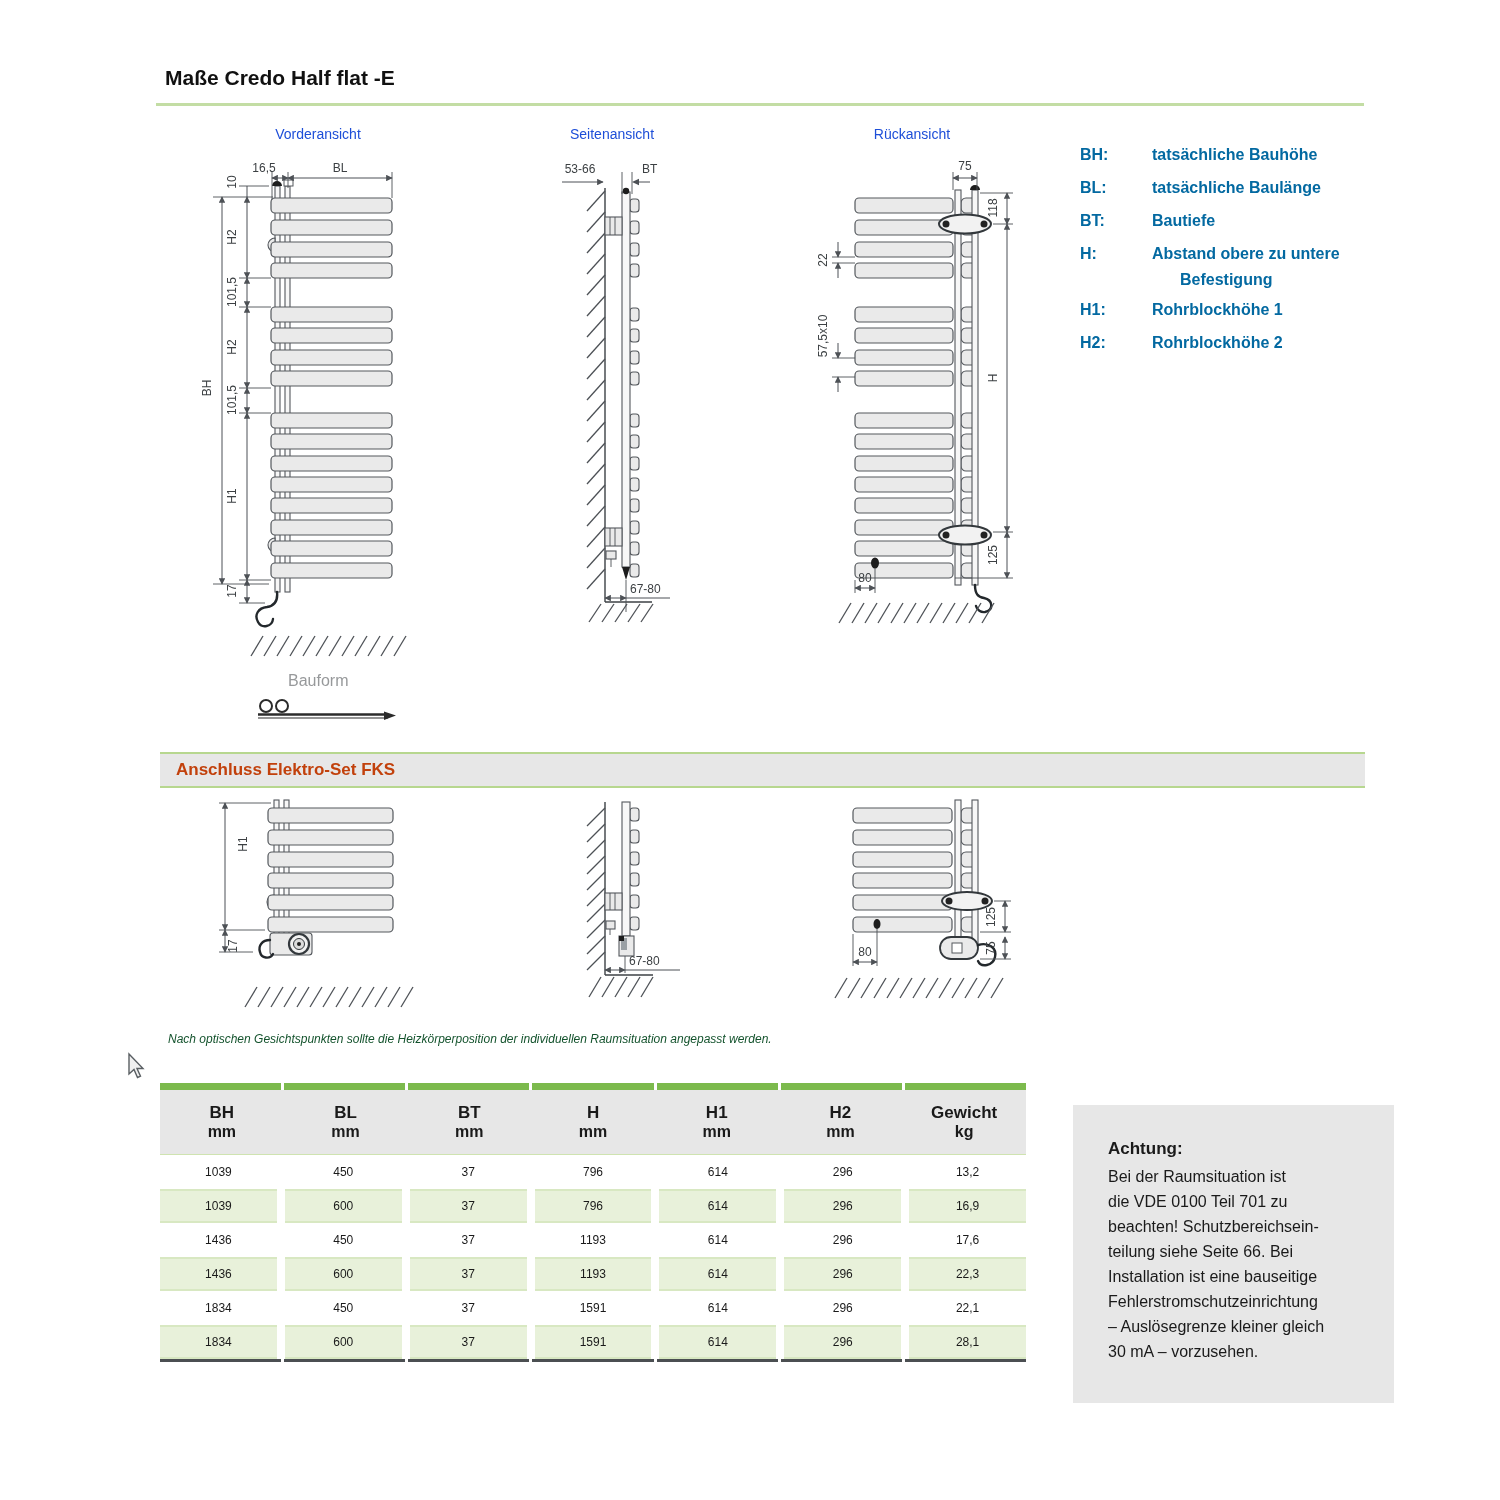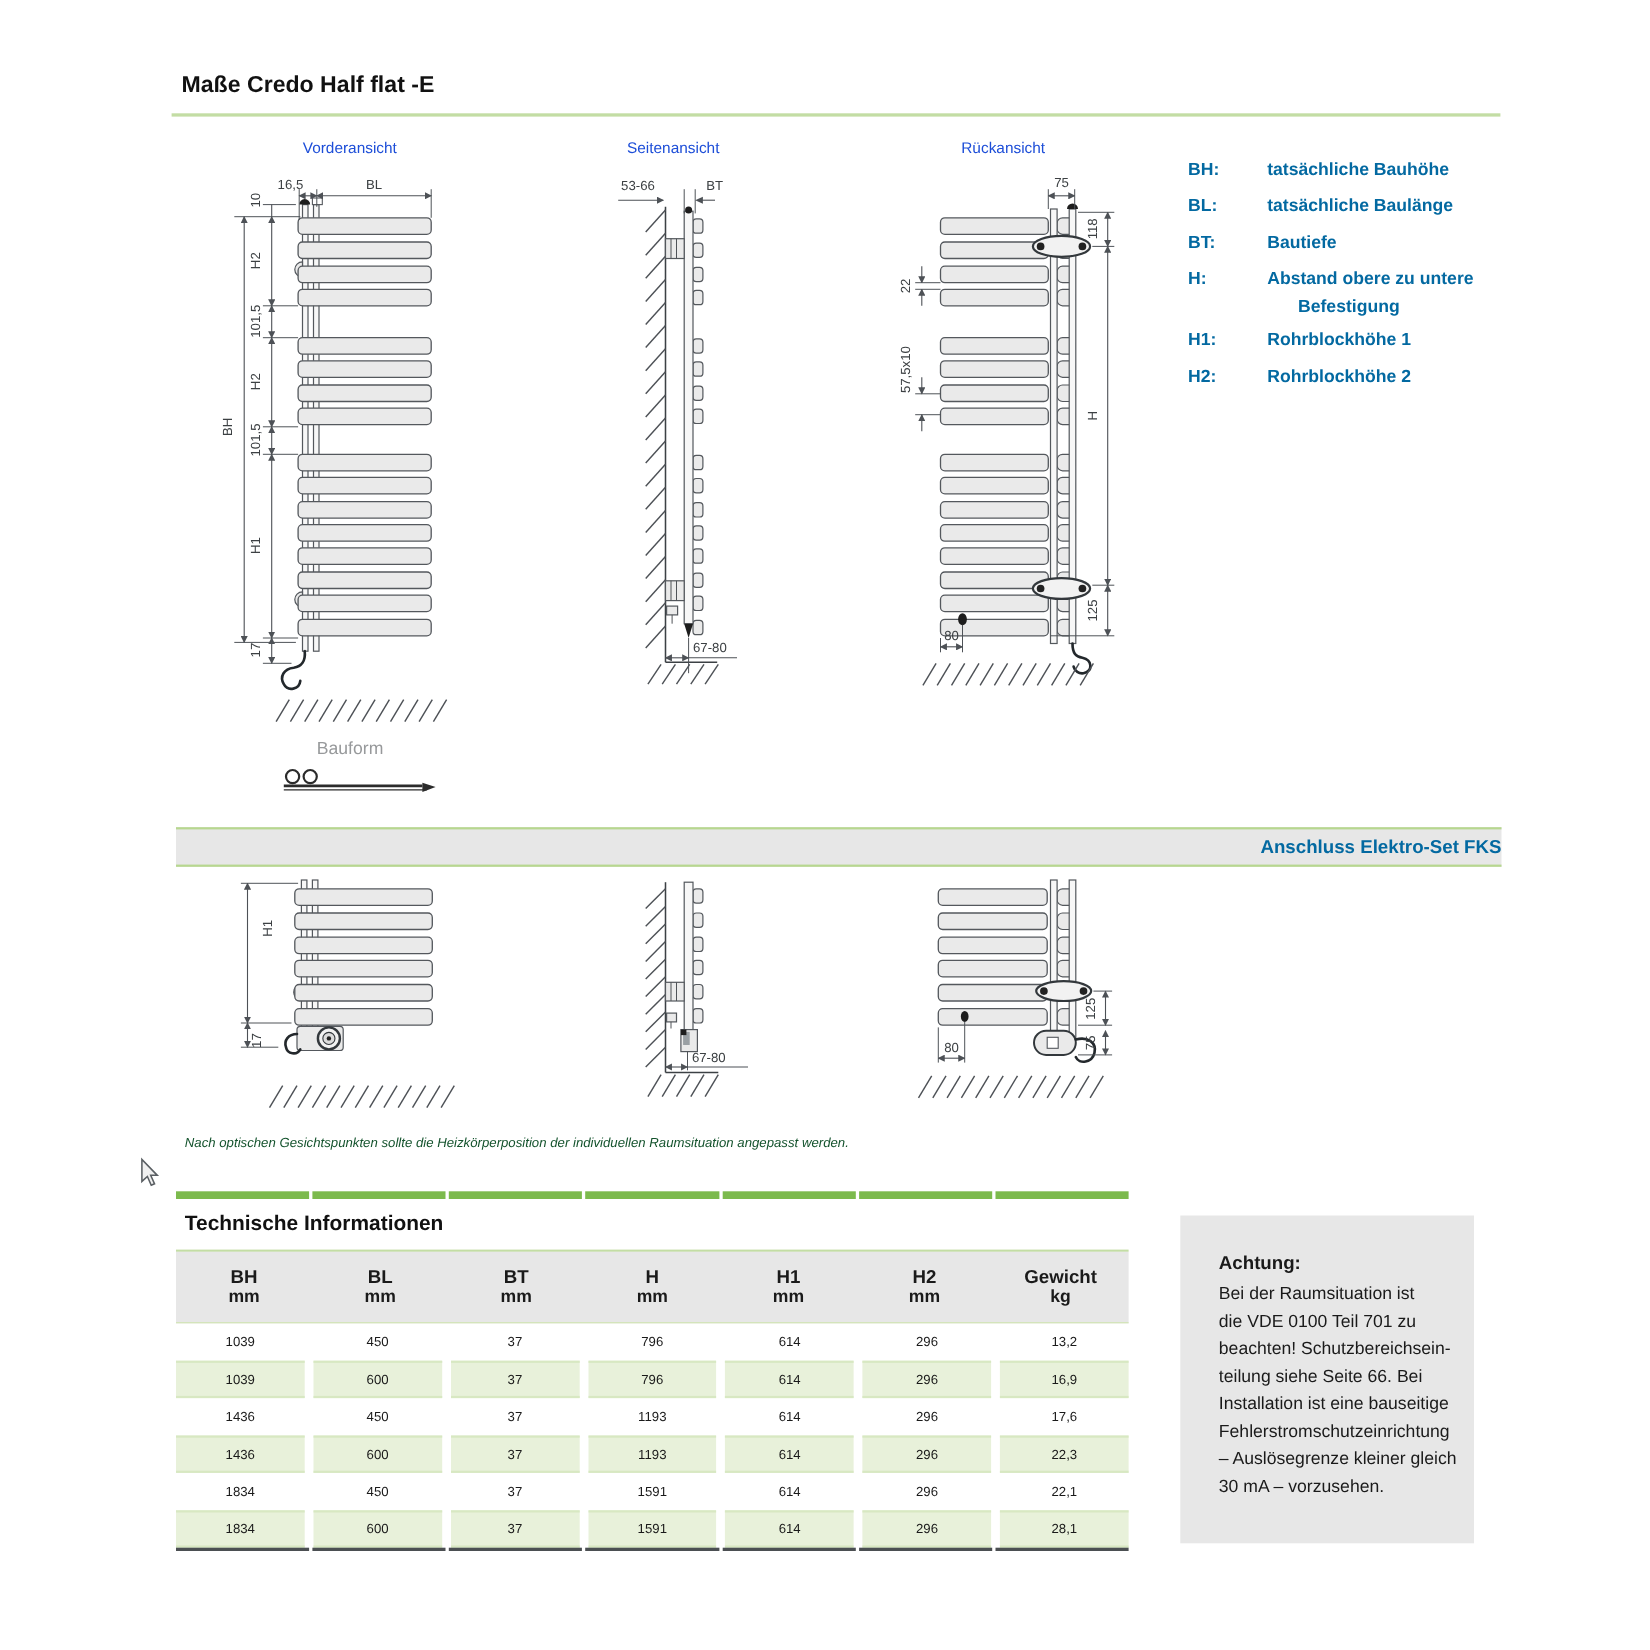--- a/index.html
+++ b/index.html
@@ -4,38 +4,38 @@
 <style>
   html,body{margin:0;padding:0;background:#fff;}
   body{width:1500px;height:1500px;position:relative;font-family:"Liberation Sans",sans-serif;color:#1a1a1a;}
   .abs{position:absolute;}
   .pagetitle{font-size:21px;font-weight:bold;color:#111;}
   .grule{background:#c3dda4;height:3px;}
   .viewhead{font-size:14px;color:#1d4ed8;text-align:center;width:170px;}
   .legend-row{position:absolute;font-size:16px;color:#0369a1;white-space:nowrap;font-weight:bold;}
   .legend-key{display:inline-block;width:72px;}
   .bauform{font-size:16px;color:#97999b;}
-  .secbar{background:#e7e7e7;border-top:2px solid #b7d78f;border-bottom:2px solid #b7d78f;height:32px;line-height:32px;padding-left:16px;font-weight:bold;font-size:17px;color:#0369a1;text-align:right;}
+  .secbar{background:#e7e7e7;border-top:2px solid #b7d78f;border-bottom:2px solid #b7d78f;height:32px;line-height:32px;padding-left:16px;font-weight:bold;font-size:17px;color:#c2410c;}
   .note{font-size:12px;color:#14532d;font-style:italic;}
   
   .tablewrap{left:160px;top:1083px;width:866px;position:absolute;}
   .gsegs{display:flex;gap:3px;height:7px;}
   .gsegs div{flex:1;background:#7cba4d;}
   .ttitle{font-size:19px;font-weight:bold;padding:12px 8px 12px 8px;border-bottom:2px solid #c3dda4;color:#111;}
   .thead{display:flex;background:#e7e7e7;height:64px;border-bottom:1px solid #cfe3b0;}
   .hcell{flex:1;display:flex;flex-direction:column;align-items:center;justify-content:center;font-weight:bold;}
   .hcell .l1{font-size:17px;}
   .hcell .l2{font-size:16px;}
   .trow{display:flex;column-gap:8px;height:34px;}
   .trow .cell{flex:1;display:flex;align-items:center;justify-content:center;font-size:12px;}
   .trow.green .cell{background:#e8f1da;border-top:2px solid #d8e8c2;border-bottom:2px solid #d8e8c2;}
   .dark-border{display:flex;gap:3px;height:3px;}
   .dark-border div{flex:1;background:#4b4f52;}
   
-  .warnbox{left:1073px;top:1105px;width:267px;height:298px;background:#e7e7e7;position:absolute;box-sizing:border-box;padding:34px 20px 0 35px;}
+  .warnbox{left:1073px;top:1105px;width:321px;height:298px;background:#e7e7e7;position:absolute;box-sizing:border-box;padding:34px 20px 0 35px;}
   .warnbox .wt{font-weight:bold;font-size:17px;margin-bottom:5px;}
   .warnbox .wl{font-size:16px;line-height:25px;white-space:nowrap;}
   
   svg{overflow:visible;}
   .dim{stroke:#4d5156;stroke-width:1;fill:none;}
   .ext{stroke:#4d5156;stroke-width:0.9;fill:none;}
   .bar{fill:#eaeaea;stroke:#54585d;stroke-width:1.2;}
   .tab{fill:#eaeaea;stroke:#54585d;stroke-width:1.1;}
   .tube{fill:#f7f7f7;stroke:#54585d;stroke-width:1.1;}
   .sol{stroke:#3c4145;stroke-width:1.4;fill:none;}
@@ -496,21 +496,20 @@
 <div class="tablewrap">
   <div class="gsegs">
       <div></div>
       <div></div>
       <div></div>
       <div></div>
       <div></div>
       <div></div>
       <div></div>
     </div>
-  <div class="ttitle">Technische Informationen</div>
   <div class="thead">
     <div class="hcell">
         <span class="l1">BH</span>
         <span class="l2">mm</span>
       </div>
     <div class="hcell">
         <span class="l1">BL</span>
         <span class="l2">mm</span>
       </div>
     <div class="hcell">

